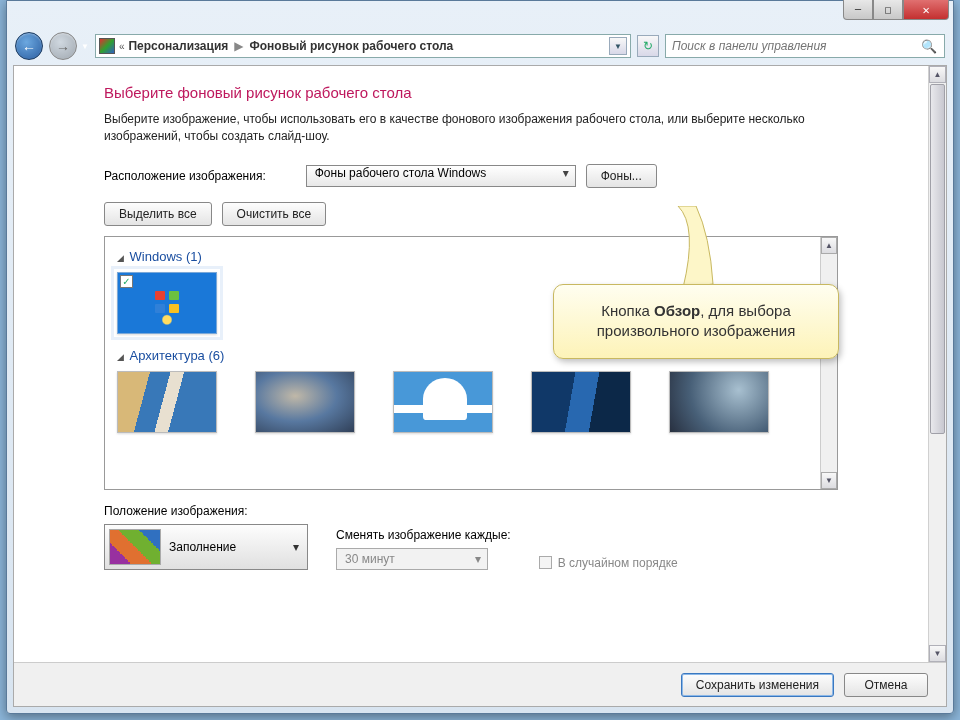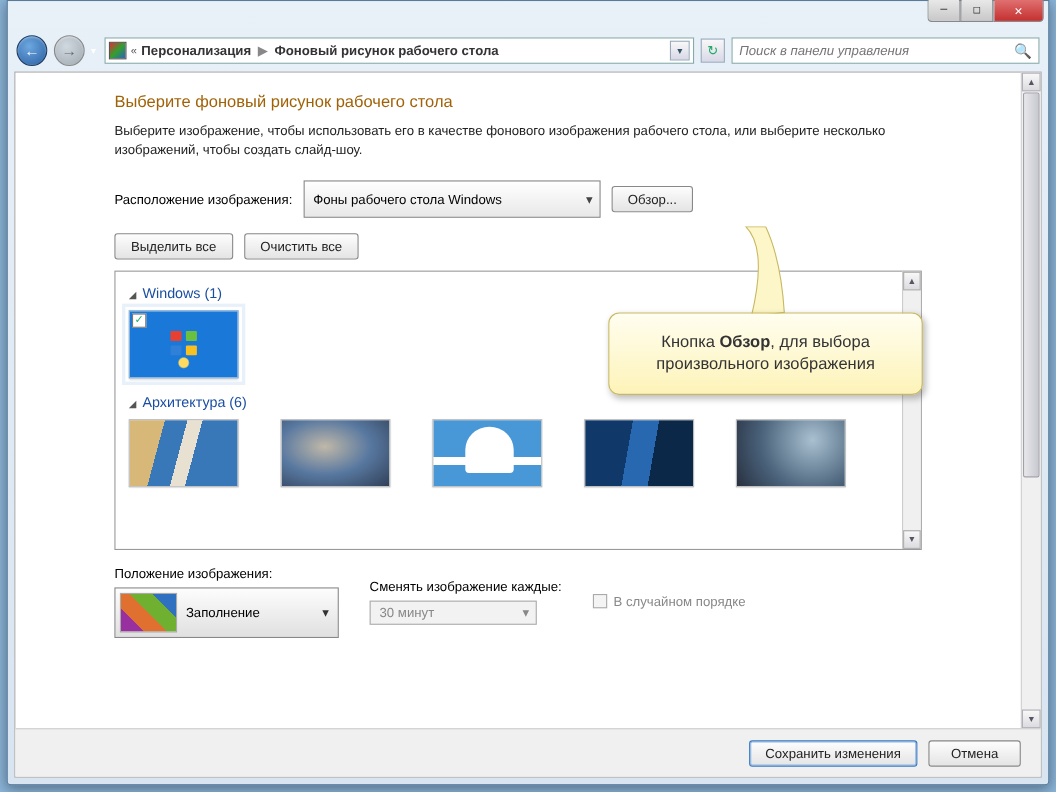--- a/index.html
+++ b/index.html
@@ -24,25 +24,25 @@
 .addr-sep { color: #888; margin: 0 2px; }
 .addr-dd { margin-left: auto; width: 18px; height: 18px; background: linear-gradient(#f8f8f8, #d8d8e8); border: 1px solid #9ab; display: flex; align-items: center; justify-content: center; color: #356; font-size: 8px; }
 .addr-refresh { width: 22px; height: 22px; border: 1px solid #9ab; background: linear-gradient(#f8f8f8, #d8d8e8); display: flex; align-items: center; justify-content: center; color: #2a6; font-size: 12px; }
 .search-box { width: 280px; height: 24px; background: #fff; border: 1px solid #8aa; display: flex; align-items: center; padding: 0 6px; }
 .search-box input { border: none; flex: 1; font-style: italic; color: #c2410c; outline: none; font-size: 12px; }
 .search-icon { color: #4a7ac0; font-size: 13px; }
 
 .content-outer { position: absolute; left: 6px; top: 64px; right: 6px; bottom: 6px; background: #fff; border: 1px solid #aaa; }
 .content-scroll { position: absolute; left: 0; top: 0; right: 18px; bottom: 44px; overflow: hidden; padding: 18px 0 0 90px; }
 
-h1 { color: #a16207; font-size: 15px; font-weight: normal; margin-bottom: 10px; }
+h1 { color: #be185d; font-size: 15px; font-weight: normal; margin-bottom: 10px; }
 .desc { color: #222; line-height: 1.45; margin-bottom: 18px; max-width: 720px; }
 
 .row-loc { display: flex; align-items: center; gap: 10px; margin-bottom: 14px; }
-.dropdown { height: 34px; background: linear-gradient(#fff, #e8e8e8); border: 1px solid #888; padding: 0 22px 0 8px; display: flex; align-items: center; position: relative; min-width: 270px; }
+.dropdown { height: 22px; background: linear-gradient(#fff, #e8e8e8); border: 1px solid #888; padding: 0 22px 0 8px; display: flex; align-items: flex-start; position: relative; min-width: 270px; margin-left: 30px; }
 .dropdown::after { content: "▾"; position: absolute; right: 6px; color: #444; }
 .btn { height: 24px; background: linear-gradient(#fdfdfd, #e4e4e4); border: 1px solid #888; border-radius: 3px; padding: 0 14px; display: inline-flex; align-items: center; font-size: 12px; color: #222; }
 
 .row-sel { display: flex; gap: 10px; margin-bottom: 10px; }
 
 .gallery { border: 1px solid #999; height: 254px; width: 734px; position: relative; background: #fff; padding: 8px 12px; }
 .gallery-scroll { position: absolute; right: 0; top: 0; bottom: 0; width: 17px; background: #f0f0f0; border-left: 1px solid #ccc; }
 .gallery-scroll .sbtn { height: 17px; background: linear-gradient(#f8f8f8, #dcdce0); border: 1px solid #aaa; font-size: 8px; display: flex; align-items: center; justify-content: center; color: #556; }
 .gallery-scroll .sbtn.dn { position: absolute; bottom: 0; left: 0; right: 0; }
 
@@ -61,21 +61,21 @@
 .t-default .flag .g { background: #6cc040; right: 0; top: 0; }
 .t-default .flag .b { background: #3080d8; left: 0; bottom: 0; }
 .t-default .flag .y { background: #f8c020; right: 0; bottom: 0; }
 .t-a1 { background: linear-gradient(105deg, #d8b878 28%, #3878b8 28% 46%, #e8e0d0 46% 58%, #3878b8 58%); }
 .t-a2 { background: radial-gradient(ellipse at 40% 40%, #c0b8a8, #5878a0, #304058); }
 .t-a3 { background: linear-gradient(#4898d8 55%, #fff 55% 68%, #4898d8 68%); position: relative; }
 .t-a3::after { content: ""; position: absolute; left: 30%; top: 10%; width: 45%; height: 70%; background: #fff; border-radius: 50% 50% 8% 8%; }
 .t-a4 { background: linear-gradient(100deg, #103868 40%, #2868b0 40% 62%, #0c2848 62%); }
 .t-a5 { background: radial-gradient(circle at 70% 30%, #a8c0d0, #486078 60%, #283040); }
 
-.row-opts { display: flex; gap: 28px; margin-top: 14px; align-items: center; }
+.row-opts { display: flex; gap: 28px; margin-top: 14px; align-items: flex-end; }
 .opt-col .opt-label { font-size: 12px; margin-bottom: 6px; display: block; }
 .pos-select { width: 204px; height: 46px; background: linear-gradient(#fdfdfd, #e0e0e0); border: 1px solid #888; display: flex; align-items: center; padding: 3px 22px 3px 4px; position: relative; gap: 8px; }
 .pos-select::after { content: "▾"; position: absolute; right: 8px; color: #333; }
 .pos-ico { width: 52px; height: 36px; border: 1px solid #aaa; background: linear-gradient(45deg, #9830a0 25%, #e07030 25% 50%, #70b030 50% 75%, #3070c0 75%); }
 .int-select { width: 152px; height: 22px; background: #f2f2f2; border: 1px solid #aaa; color: #888; padding: 0 22px 0 8px; display: flex; align-items: center; position: relative; }
 .int-select::after { content: "▾"; position: absolute; right: 6px; }
 .shuffle { display: flex; align-items: center; gap: 6px; color: #888; }
 .shuffle .cb { width: 13px; height: 13px; border: 1px solid #aaa; background: #f4f4f4; }
 
 .vscroll { position: absolute; right: 0; top: 0; bottom: 44px; width: 18px; background: #f0f0f0; border-left: 1px solid #d0d0d0; }
@@ -127,21 +127,21 @@
   <div class="content-outer">
     <div class="content-scroll">
       <h1>Выберите фоновый рисунок рабочего стола</h1>
       <p class="desc">Выберите изображение, чтобы использовать его в качестве фонового изображения рабочего стола, или выберите несколько изображений, чтобы создать слайд-шоу.</p>
 
       <div class="row-loc">
         <span>Расположение изображения:</span>
         <div class="dropdown">
           <span>Фоны рабочего стола Windows</span>
         </div>
-        <div class="btn">Обзор...</div>
+        <div class="btn">Фоны...</div>
       </div>
 
       <div class="row-sel">
         <div class="btn">Выделить все</div>
         <div class="btn">Очистить все</div>
       </div>
 
       <div class="gallery">
         <div class="group-hdr">
           <span class="tri">◢</span>

